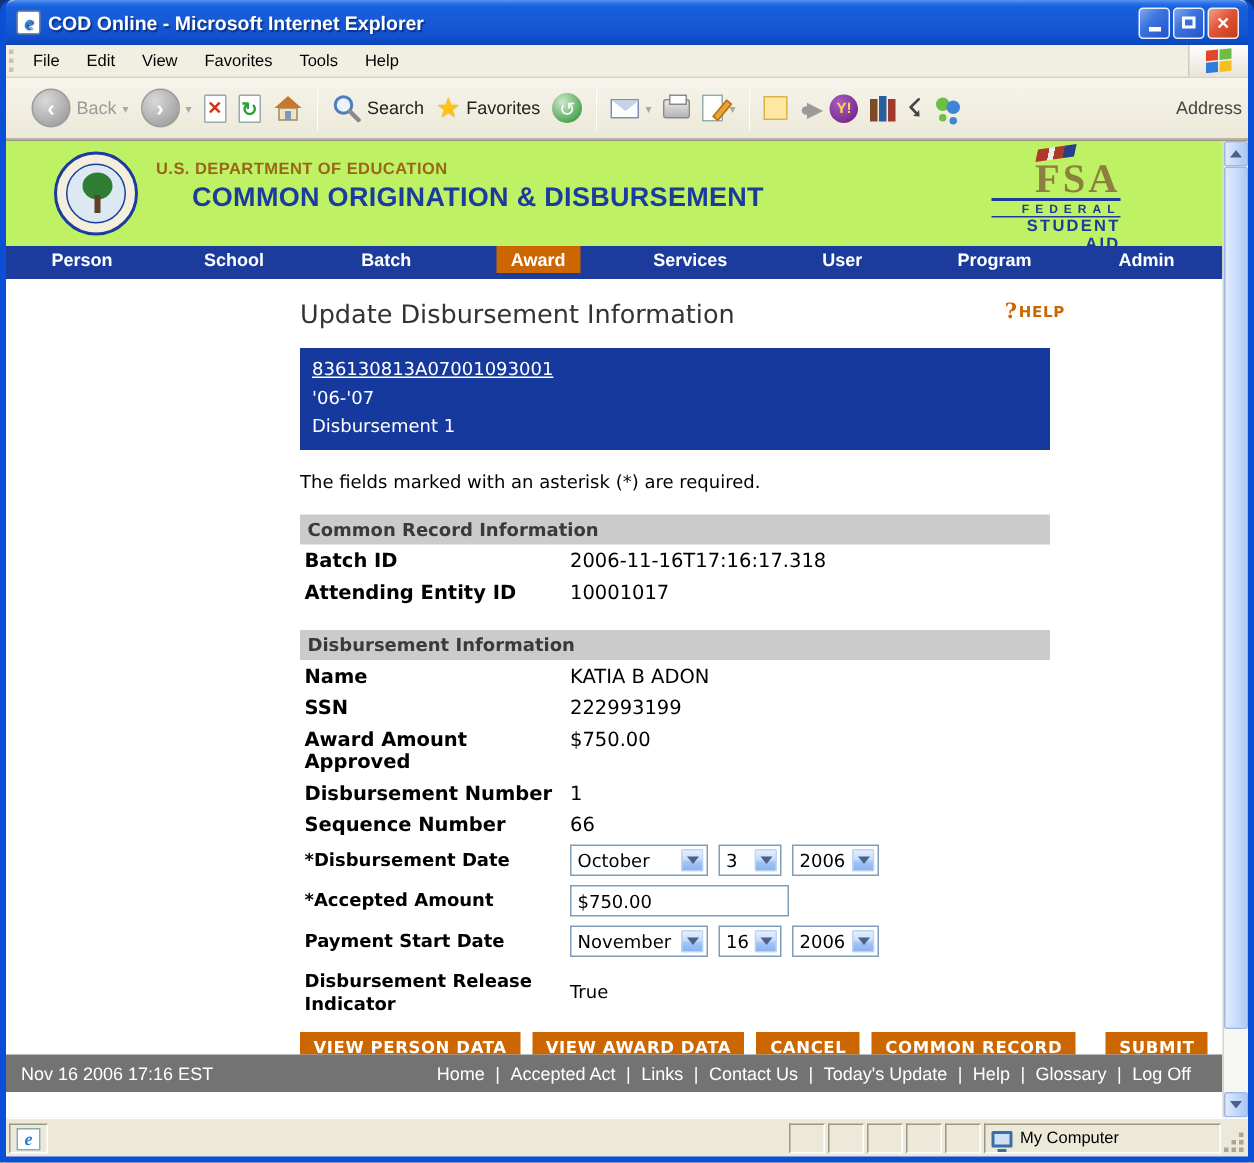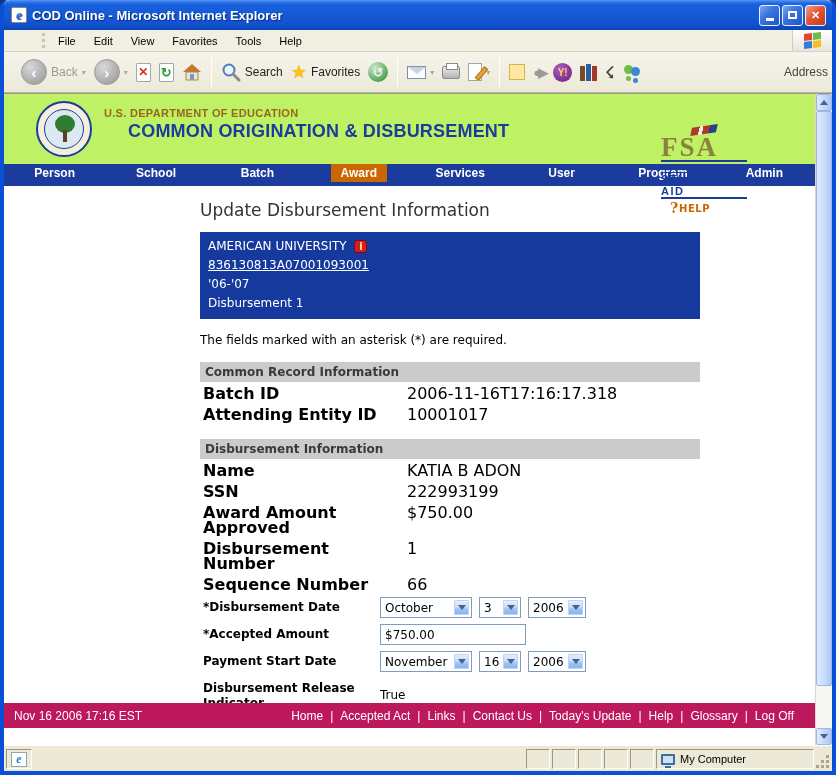--- a/index.html
+++ b/index.html
@@ -42,21 +42,21 @@
     display: flex; align-items: center; justify-content: center;
     text-shadow: none; cursor: default;
   }
   .winbtn.blue { background: linear-gradient(135deg,#7FA8F0 0%,#3C74E0 40%,#1F55C8 100%); }
   .winbtn.red  { background: linear-gradient(135deg,#F2A48C 0%,#E25537 45%,#C23A1C 100%); }
   .winbtn .maxsq { width: 9px; height: 8px; border: 2px solid #fff; display: block; }
   .winbtn .minbar { width: 8px; height: 3px; background: #fff; display: block; margin-top: 8px; }
   
   .menubar {
     height: 22px; flex: 0 0 22px; background: #F1EFE2;
-    display: flex; align-items: stretch; border-bottom: 1px solid #d8d4c4; padding-left: 36px;
+    display: flex; align-items: stretch; border-bottom: 1px solid #d8d4c4;
   }
   .grip { width: 5px; margin: 3px 2px; border-left: 3px dotted #c9c5b2; }
   .menu-item { padding: 0 9px; font-size: 11px; color: #000; display: flex; align-items: center; cursor: default; }
   .win-flag-box {
     margin-left: auto; width: 40px;
     background: linear-gradient(180deg,#ffffff,#e8e4d8);
     border-left: 1px solid #d0ccba; display: flex; align-items: center; justify-content: center;
   }
   .flag { width: 17px; height: 15px; display: grid; grid-template-columns: 8px 8px; grid-template-rows: 7px 7px; gap: 1px; transform: skewY(-6deg); }
   .flag i:nth-child(1){background:#E4452C;} .flag i:nth-child(2){background:#6CBE45;}
@@ -108,21 +108,21 @@
   
   .banner { height: 70px; flex: 0 0 70px; background: #bef264; position: relative; }
   .seal { position: absolute; left: 32px; top: 7px; width: 56px; height: 56px; border-radius: 50%;
     background: #F4EFDC; border: 2px solid #1B3C9C; display:flex; align-items:center; justify-content:center; }
   .seal-inner { width: 40px; height: 40px; border-radius: 50%; background: #DCE9F2; border:1px solid #1B3C9C; position: relative; overflow: hidden; }
   .seal-inner:before { content:""; position:absolute; left:10px; top:5px; width:20px; height:18px; border-radius:50%; background:#2E7D32; }
   .seal-inner:after { content:""; position:absolute; left:18px; top:20px; width:4px; height:12px; background:#5D4027; }
   .banner-text { position: absolute; left: 100px; top: 13px; }
   .agency { font-size: 11px; font-weight: bold; color: #99661A; letter-spacing: .3px; }
   .app-title { font-size: 18px; font-weight: bold; color: #1B3C9C; margin-top: 2px; letter-spacing: .2px; margin-left: 24px; }
-  .fsa { position: absolute; right: 68px; top: 4px; width: 86px; text-align: left; margin-top: 28px; }
+  .fsa { position: absolute; right: 68px; top: 4px; width: 86px; text-align: right; }
   .fsa-cap { width: 26px; height: 8px; background: linear-gradient(90deg,#B03A2A 0 30%,#EEE 30% 45%,#B03A2A 45% 70%,#27408B 70%); margin: 0 auto; transform: rotate(-8deg) skewX(-20deg); }
   .fsa-acronym { font-family: "Liberation Serif", serif; font-size: 27px; font-weight: bold; color: #8C8040; line-height: 26px; letter-spacing: 2px; }
   .fsa-federal { font-size: 8px; font-weight: bold; color: #1B3C9C; letter-spacing: 4px; border-top: 2px solid #1B3C9C; padding-top: 1px; }
   .fsa-studentaid { font-size: 11px; font-weight: bold; color: #1B3C9C; letter-spacing: 1.5px; border-top: 1px solid #1B3C9C; border-bottom: 2px solid #1B3C9C; }
   
   .navbar { height: 22px; flex: 0 0 22px; background: #1B3C9C; display: flex; align-items: stretch; }
   .nav-item { flex: 1 1 0; display: flex; align-items: flex-start; justify-content: center; color: #fff; font-size: 12px; font-weight: bold; cursor: pointer; }
   .nav-item span { padding: 2px 10px; }
   .nav-item.active span { background: #CC6600; }
   
@@ -131,37 +131,37 @@
   .title-row { display: flex; align-items: flex-start; }
   .page-title { font-size: 17px; color: #333; font-weight: 500; font-family: "DejaVu Sans", sans-serif; }
   .help-link { margin-left: auto; margin-right: -10px; color: #CC6600; font-weight: bold; display: flex; align-items: center; cursor: pointer; }
   .help-q { font-size: 14px; margin-right: 1px; font-family: "DejaVu Serif", serif; }
   .help-label { font-size: 10px; letter-spacing: .5px; }
   .context-box { margin-top: 12px; background: #16399E; color: #fff; font-size: 12px; padding: 5px 8px 6px; line-height: 19px; }
   .context-box .award-link { text-decoration: underline; cursor: pointer; display: inline-block; }
   .info-icon { display: inline-flex; width: 13px; height: 13px; border-radius: 3px; background: #D41F1F; color: #FFE9A2; font-size: 10px; font-weight: bold; align-items: center; justify-content: center; margin-left: 4px; vertical-align: middle; border: 1px solid #7a0c0c; cursor: pointer; }
   .required-note { margin-top: 14px; font-size: 12px; color: #000; }
   .section-bar { margin-top: 15px; background: #CBCBCB; color: #3A3A3A; font-size: 12px; font-weight: bold; padding: 3px 5px; }
-  .info-row { display: grid; grid-template-columns: 177px 1fr; padding: 2px 0 2px 3px; font-size: 16px; align-items: start; gap: 27px; }
+  .info-row { display: grid; grid-template-columns: 177px 1fr; padding: 2px 0 2px 3px; font-size: 13px; align-items: start; }
   .info-row .lbl { font-weight: bold; color: #000; line-height: 15px; padding-top: 2px; }
   .info-row .val { color: #000; line-height: 15px; padding-top: 2px; }
   .form-row { display: grid; grid-template-columns: 177px 1fr; padding: 3px 0 3px 3px; font-size: 12px; align-items: center; }
   .form-row .lbl { font-weight: bold; line-height: 15px; align-self: start; padding-top: 3px; }
   .xp-select { display: inline-flex; align-items: center; border: 1px solid #7F9DB9; background: #fff; height: 21px; font-size: 12px; padding-left: 4px; vertical-align: middle; margin-right: 7px; cursor: default; }
   .xp-select .sel-arrow { margin-left: auto; width: 17px; height: 17px; margin-right: 1px; border: 1px solid #fff; border-radius: 2px;
     background: linear-gradient(180deg,#E9F2FE,#C8DDFB 45%,#A0C3F6 60%,#86B0EF); box-shadow: inset 0 0 0 1px #bcd4f6;
     display: flex; align-items: center; justify-content: center; }
   .sel-arrow i { border-left: 4px solid transparent; border-right: 4px solid transparent; border-top: 5px solid #4D6185; display: block; }
   .w-month { width: 92px; } .w-day { width: 42px; } .w-year { width: 58px; }
   .xp-input { border: 1px solid #7F9DB9; height: 21px; width: 146px; font-size: 12px; font-family: "DejaVu Sans", sans-serif; padding: 0 4px; color: #000; }
   .btn-row { margin-top: 8px; display: flex; align-items: center; }
   .cod-btn { background: #CC6600; color: #fff; border: 0; font-family: "DejaVu Sans", sans-serif; font-size: 11px; font-weight: bold; letter-spacing: .4px; padding: 4px 9px; margin-right: 8px; cursor: pointer; white-space: nowrap; }
   .cod-btn.submit { margin-left: 12px; margin-right: 0; }
   
-  .page-footer { flex: 0 0 25px; background: #be185d; color: #fff; font-size: 12px; display: flex; align-items: center; padding: 0 14px 0 10px; }
+  .page-footer { flex: 0 0 25px; background: #737373; color: #fff; font-size: 12px; display: flex; align-items: center; padding: 0 14px 0 10px; }
   .footer-links { margin-left: auto; display: flex; align-items: center; }
   .footer-link { cursor: pointer; white-space: nowrap; padding: 0 7px; }
   .footer-links .sep { color: #fff; }
   .page-filler { flex: 0 0 17px; background: #fff; }
   
   .scrollbar { flex: 0 0 17px; background: #F3F1EC; display: flex; flex-direction: column; border-left: 1px solid #dcd8c8; }
   .sb-btn { height: 17px; flex: 0 0 17px; border: 1px solid #9EB6E3; border-radius: 2px;
     background: linear-gradient(90deg,#E0EBFC,#C4D9FA 50%,#A8C6F5); display: flex; align-items: center; justify-content: center; }
   .sb-up i { border-left: 4px solid transparent; border-right: 4px solid transparent; border-bottom: 5px solid #4D6185; display: block; }
   .sb-down i { border-left: 4px solid transparent; border-right: 4px solid transparent; border-top: 5px solid #4D6185; display: block; }
@@ -356,24 +356,20 @@
 
           <div class="title-row">
             <div class="page-title">Update Disbursement Information</div>
             <div class="help-link">
               <span class="help-q">?</span>
               <span class="help-label">HELP</span>
             </div>
           </div>
 
           <div class="context-box">
-            <div>
-              <span>AMERICAN UNIVERSITY</span>
-              <span class="info-icon">i</span>
-            </div>
             <div><span class="award-link">836130813A07001093001</span></div>
             <div>'06-'07</div>
             <div>Disbursement 1</div>
           </div>
 
           <div class="required-note">The fields marked with an asterisk (*) are required.</div>
 
           <div class="section-bar">Common Record Information</div>
           <div class="info-row">
             <span class="lbl">Batch ID</span>

